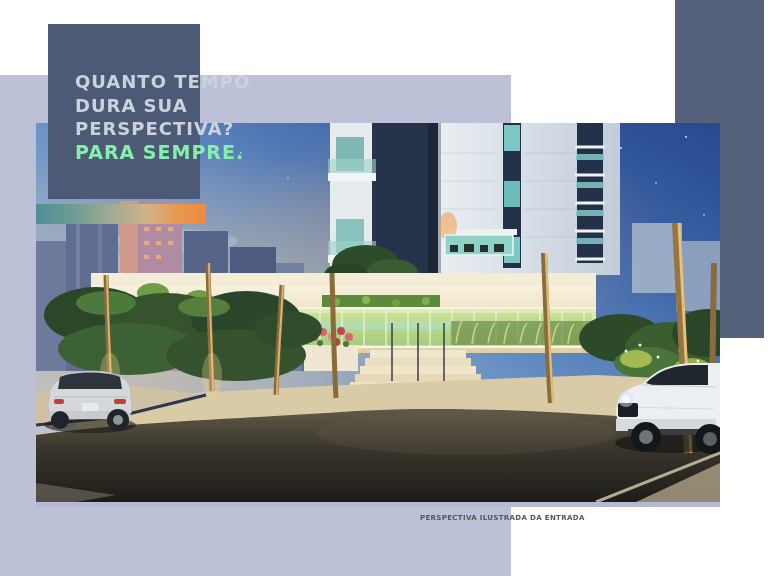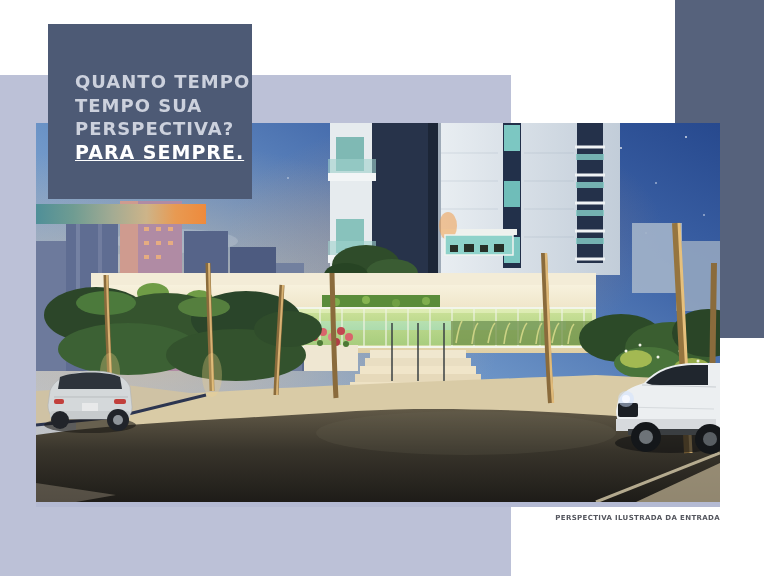--- a/index.html
+++ b/index.html
@@ -8,30 +8,30 @@
   .abs{position:absolute;}
   
   #lavender-field{left:0;top:75px;width:511px;height:501px;background:#bcc1d7;}
   
   #photo-underlip{left:36px;top:502px;width:684px;height:5px;background:#b4bad3;}
   
   #accent-block{left:675px;top:0;width:89px;height:338px;background:#56627c;}
   
   #photo-frame{left:36px;top:123px;width:684px;height:379px;}
   
-  #headline-box{left:48px;top:24px;width:204px;height:175px;background:#4d5a75;
+  #headline-box{left:48px;top:24px;width:152px;height:175px;background:#4d5a75;
                 box-sizing:border-box;padding:46px 16px 0 27px;}
   .hl{font-size:18px;line-height:23.5px;letter-spacing:1px;font-weight:700;
       color:#ccd1dd;white-space:nowrap;}
-  .hl.em{color:#ffffff;font-size:19px;text-decoration:underline;}
+  .hl.em{color:#86efac;font-size:19px;}
   
   #gradient-bar{left:36px;top:204px;width:170px;height:20px;
     background:linear-gradient(90deg,#4f8f98 0%,#6f9c92 22%,#a3ab93 45%,#cdb489 65%,#e89a52 82%,#ee8a3c 100%);}
   
-  #caption{left:420px;top:514px;width:300px;text-align:right;font-size:7px;
+  #caption{left:420px;top:514px;width:300px;font-size:7px;
            letter-spacing:.35px;font-weight:700;color:#54565e;white-space:nowrap;}
 </style>
 </head>
 <body>
 
 <div id="canvas">
 
   <div id="lavender-field" class="abs"></div>
   <div id="photo-underlip" class="abs"></div>
   <div id="accent-block" class="abs"></div>
@@ -329,21 +329,21 @@
         <circle cx="34" cy="92" r="15" fill="#14171a"></circle>
           <circle cx="34" cy="92" r="7" fill="#6d7378"></circle>
         <circle cx="98" cy="94" r="15" fill="#14171a"></circle>
           <circle cx="98" cy="94" r="7" fill="#585e63"></circle>
       </g>
     </svg>
   </div>
 
   <div id="headline-box" class="abs">
     <div class="hl">QUANTO TEMPO</div>
-    <div class="hl">TEMPO SUA</div>
+    <div class="hl">DURA SUA</div>
     <div class="hl">PERSPECTIVA?</div>
     <div class="hl em">PARA SEMPRE.</div>
   </div>
 
   <div id="gradient-bar" class="abs"></div>
 
   <div id="caption" class="abs">PERSPECTIVA ILUSTRADA DA ENTRADA</div>
 
 </div>
 

